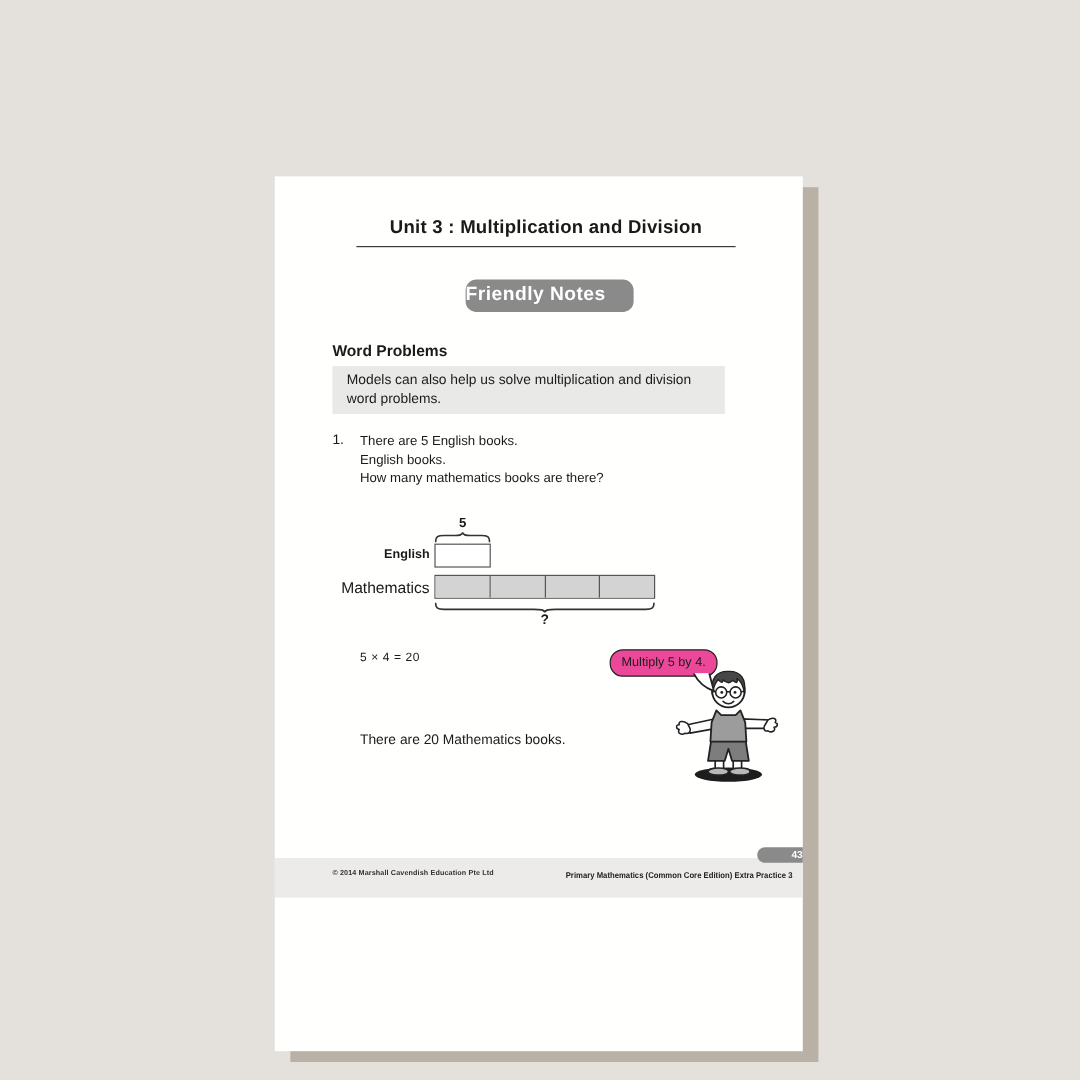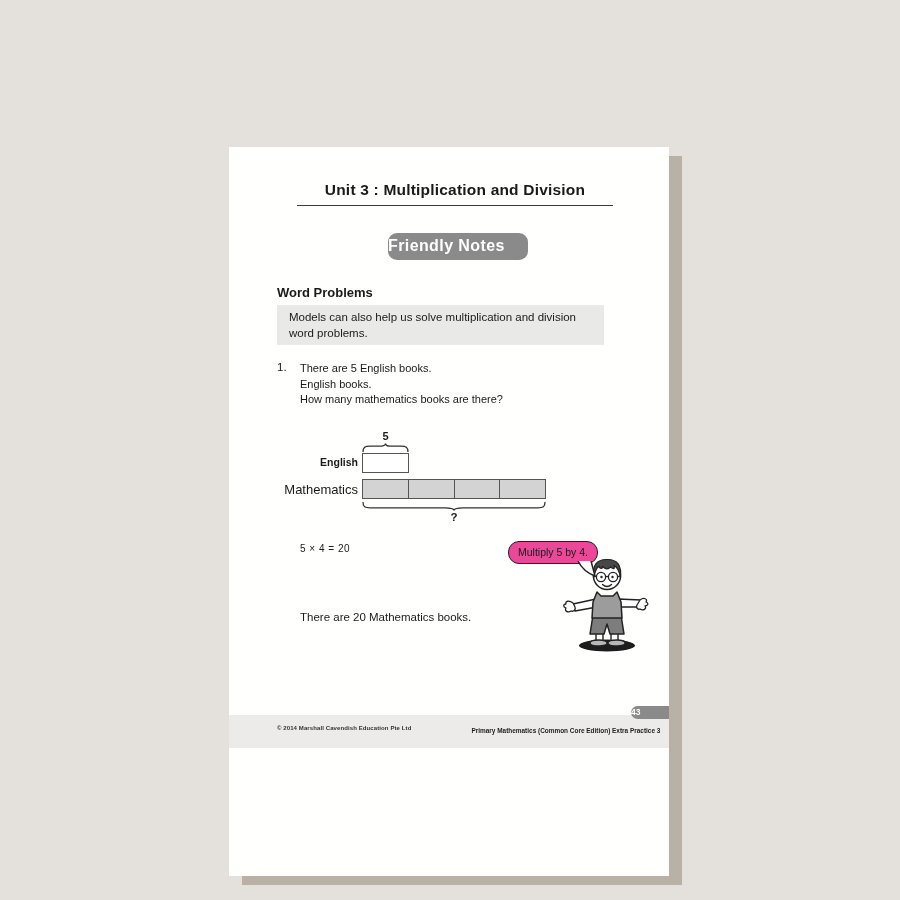--- a/index.html
+++ b/index.html
@@ -100,21 +100,21 @@
     font-size:6px; font-weight:bold; color:#333; letter-spacing:.1px;
   }
   .book-title{
     position:absolute; right:9px; top:580px;
     font-size:7px; font-weight:bold; color:#222;
     transform:scaleX(.92); transform-origin:right;
   }
   .page-badge{
     position:absolute; left:402px; top:559px; width:38px; height:13px;
     background:var(--badge-bg); border-radius:7px 0 0 7px;
-    color:#fff; font-size:8.5px; font-weight:bold; text-align:left; line-height:13px;
+    color:#fff; font-size:8.5px; font-weight:bold; text-align:right; line-height:13px;
   }
 </style>
 </head>
 <body>
 
 <div class="page">
 
   <div class="unit-title">Unit 3 : Multiplication and Division</div>
   <div class="title-rule"></div>
 

